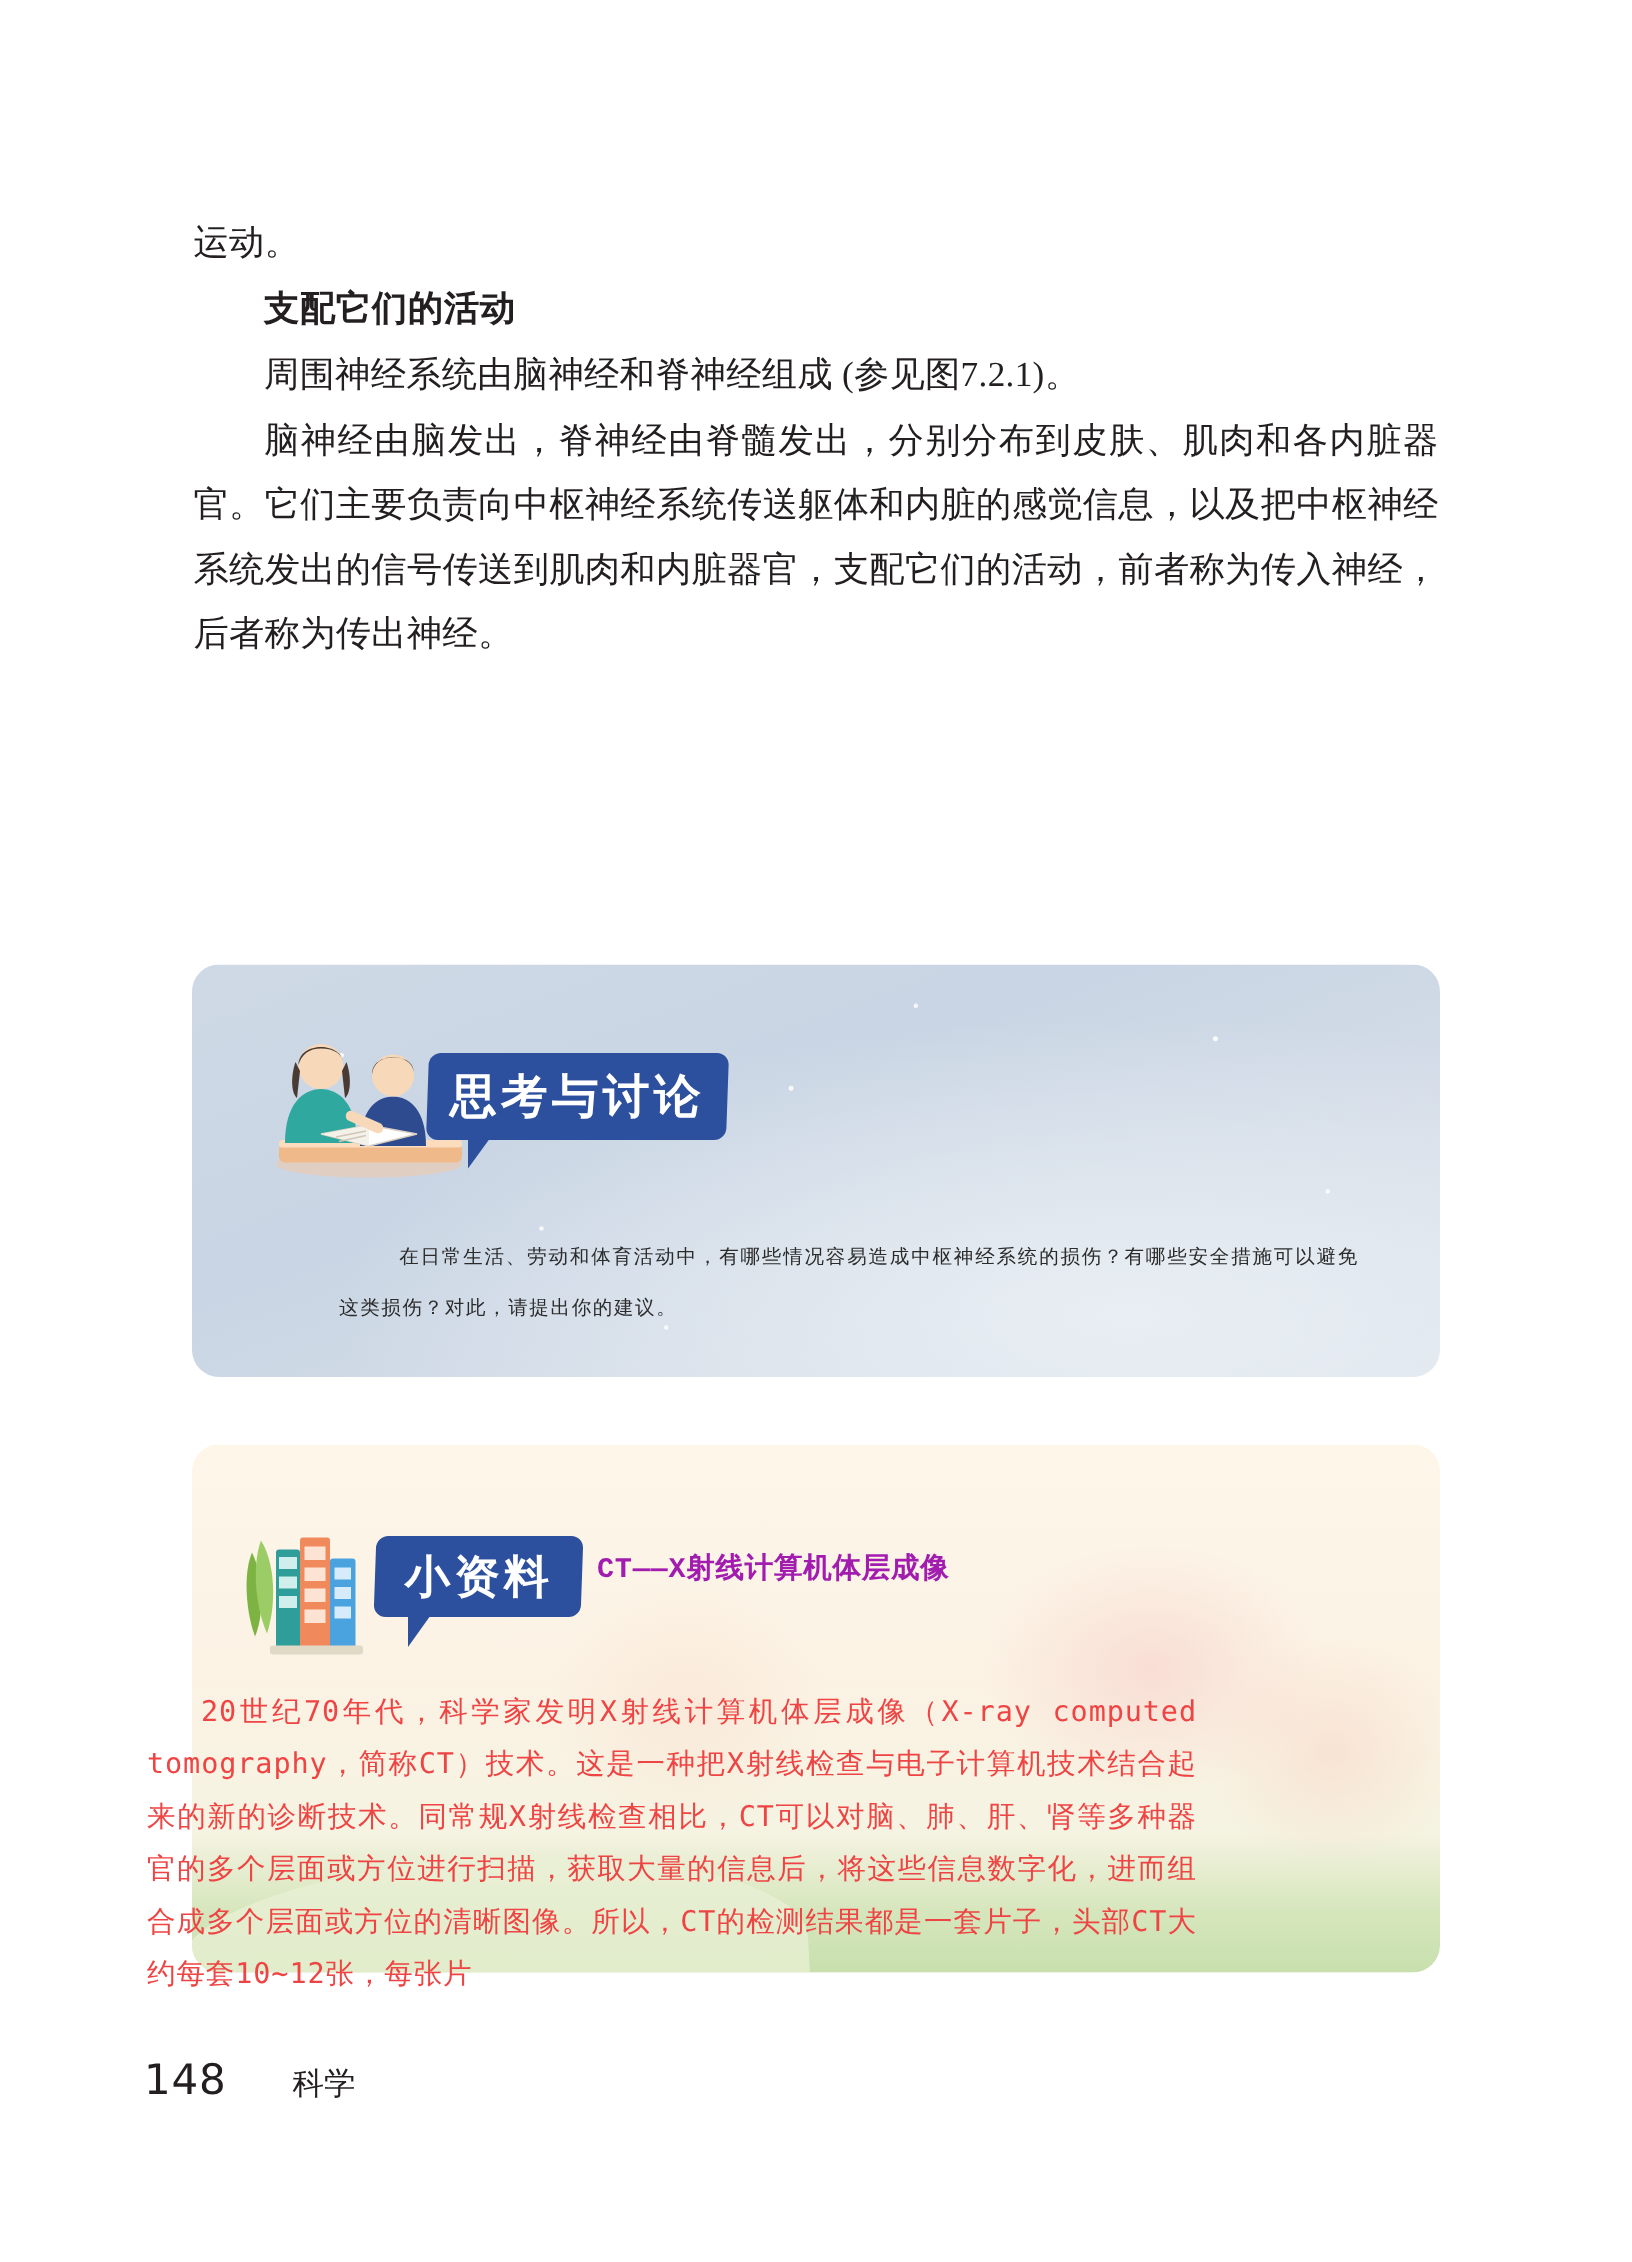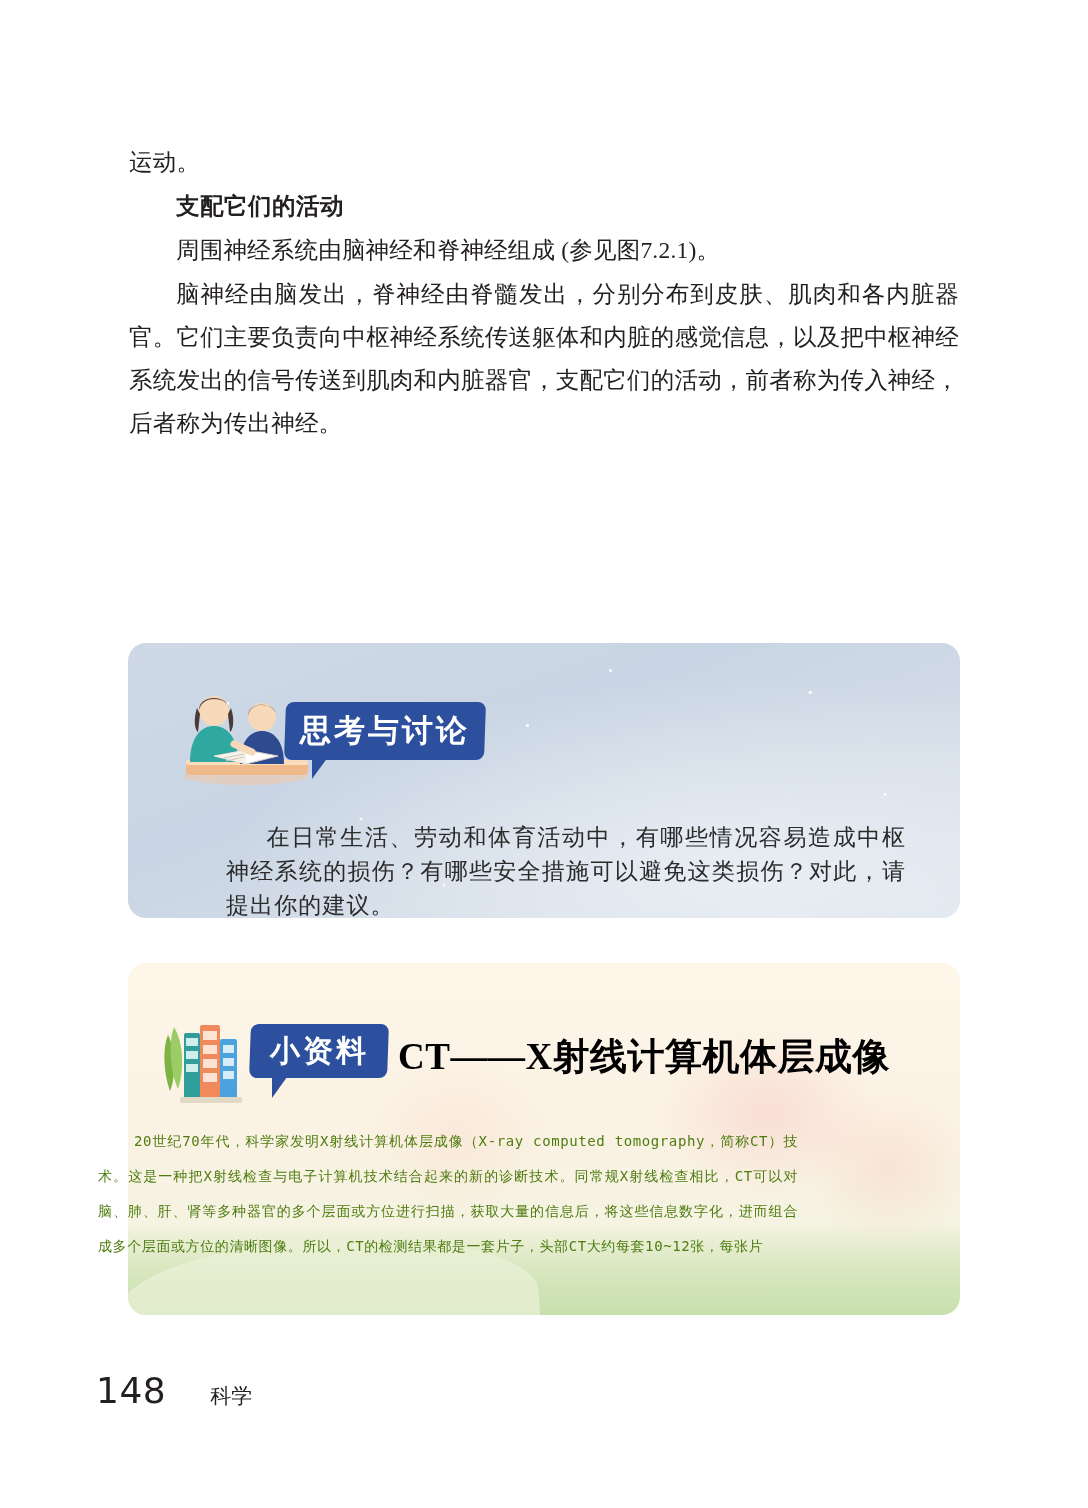--- a/index.html
+++ b/index.html
@@ -63,21 +63,21 @@
       radial-gradient(circle at 38% 88%, rgba(255,255,255,0.8) 0 1.2px, rgba(255,255,255,0) 1.8px),
       radial-gradient(circle at 58% 10%, rgba(255,255,255,0.8) 0 1.2px, rgba(255,255,255,0) 1.8px),
       radial-gradient(ellipse at 75% 85%, #e8eef3 0%, rgba(232,238,243,0) 60%),
       linear-gradient(160deg, #cfd9e6 0%, #c9d5e4 38%, #d5dde8 72%, #dde4ec 100%);
   }
   .discuss-text {
     position: absolute;
     left: 98px;
     top: 178px;
     width: 680px;
-    font-size: 23px;
+    font-size: 13px;
     line-height: 34px;
     color: #2b2b2b;
     letter-spacing: 1.1px;
     text-align: justify;
   }
   .discuss-text .ind { display: inline-block; width: 40px; }
 
   
   .tag {
     position: absolute;
@@ -165,34 +165,34 @@
     left: 272px;
     top: 1077px;
     width: 0; height: 0;
     border-left: 15px solid #2c4f9e;
     border-bottom: 21px solid transparent;
   }
   .material-title {
     position: absolute;
     left: 398px;
     top: 1032px;
-    font-size: 37px;
+    font-size: 19px;
     font-weight: bold;
-    color: #000000;
+    color: #a21caf;
     letter-spacing: 0.5px;
-    font-family: Liberation Serif, serif;
+    font-family: Liberation Mono, monospace;
   }
   .material-text {
     position: absolute;
     left: 98px;
     top: 1124px;
     width: 700px;
-    font-size: 14px;
+    font-size: 19px;
     line-height: 35px;
-    color: #4d7c0f;
+    color: #ef4444;
     letter-spacing: 0.6px;
     text-align: justify;
     font-family: "DejaVu Sans Mono", monospace;
   }
   .material-text .ind { display: inline-block; width: 36px; }
 
   
   .illus-books {
     position: absolute;
     left: 160px;
@@ -203,21 +203,21 @@
 
   
   .footer {
     position: absolute;
     left: 96px;
     top: 1370px;
     display: flex;
     align-items: baseline;
   }
   .folio {
-    font-size: 36px;
+    font-size: 28px;
     color: #231f20;
     font-family: "DejaVu Sans", sans-serif;
     letter-spacing: 0.5px;
   }
   .folio-label {
     margin-left: 44px;
     font-size: 21px;
     color: #231f20;
   }
 </style>

